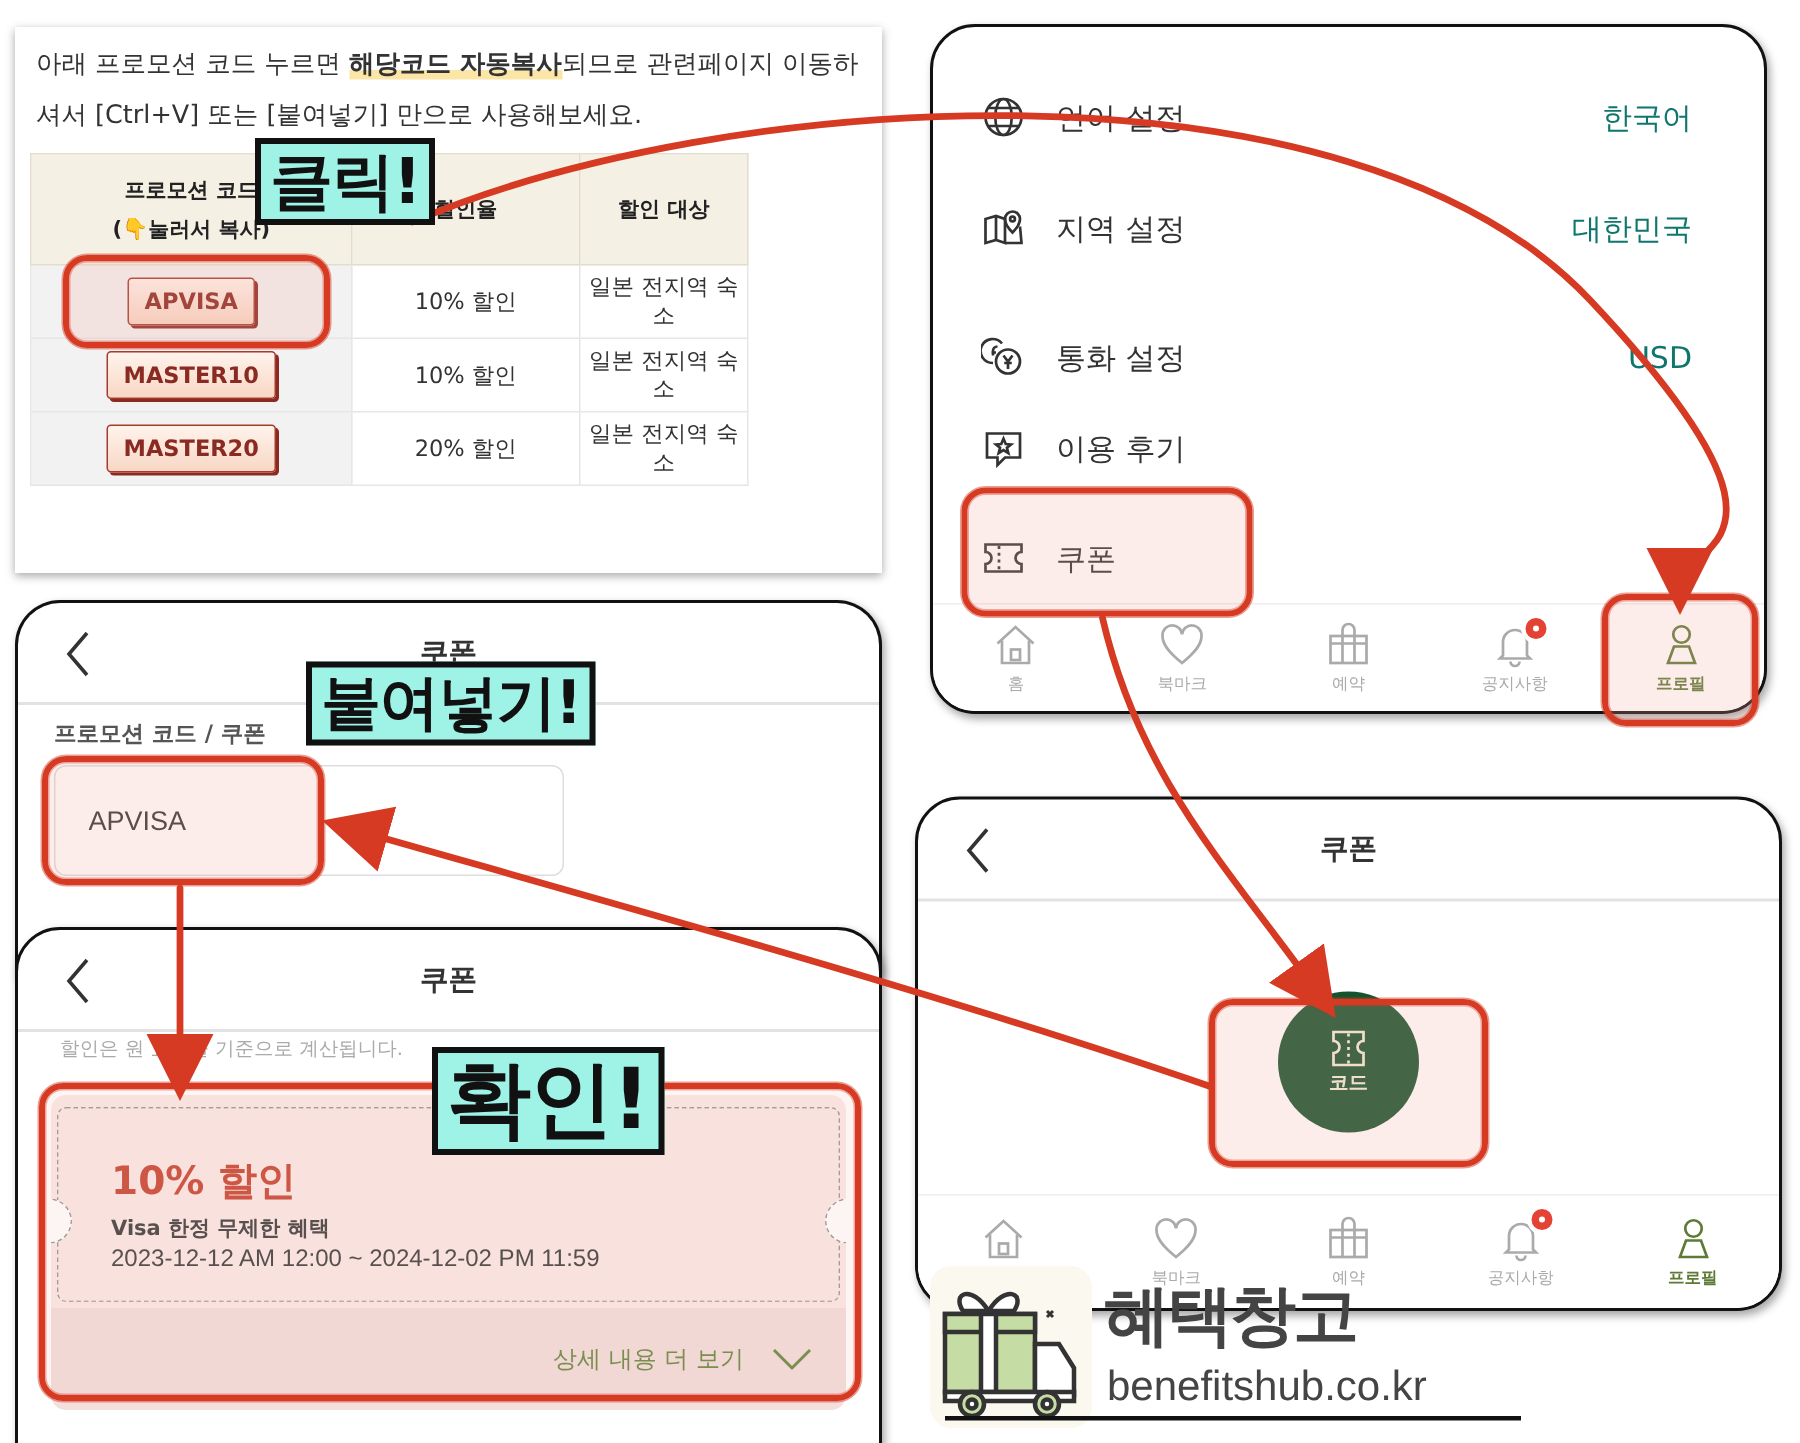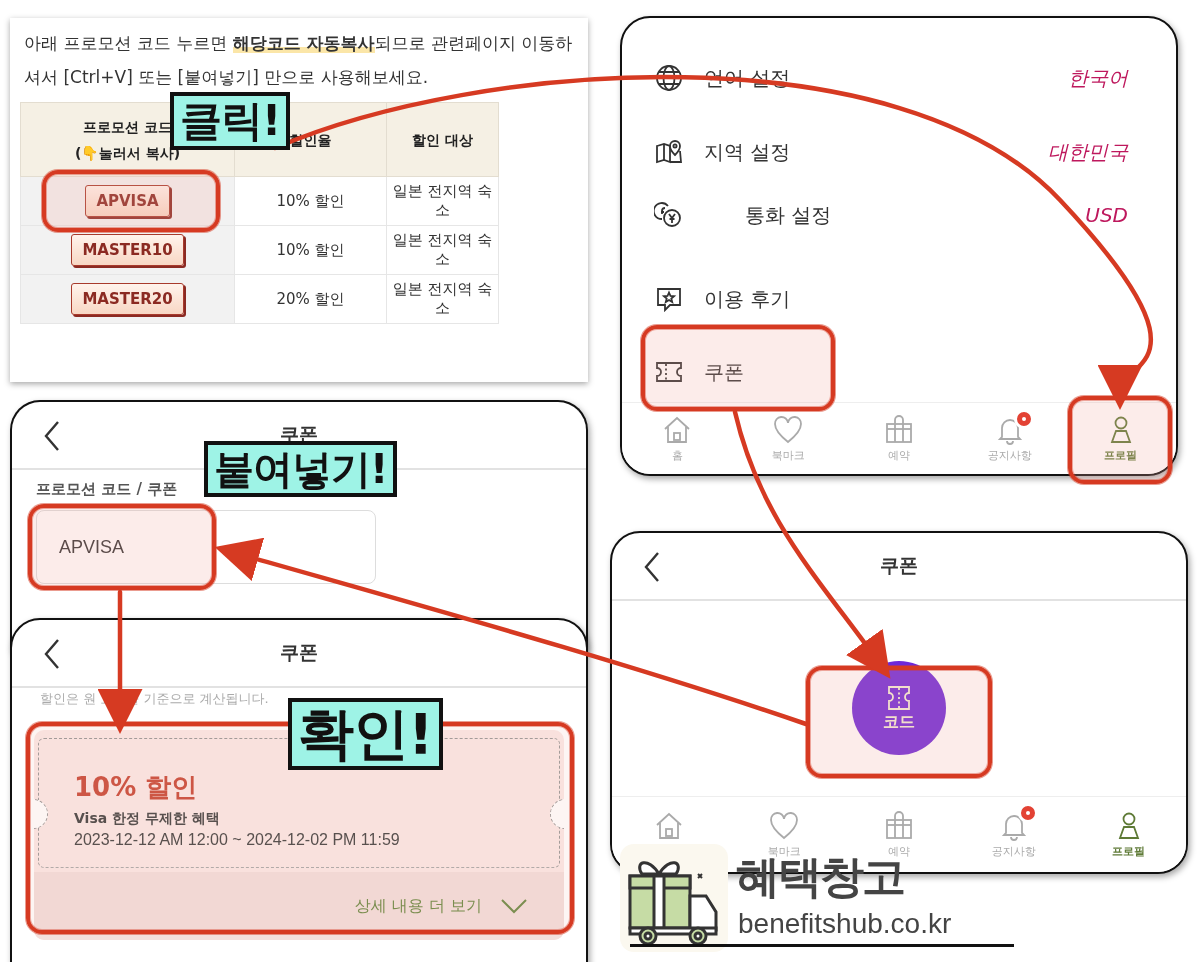--- a/index.html
+++ b/index.html
@@ -51,21 +51,21 @@
     }
 
     
     #menu-phone { left: 620px; top: 16px; width: 558px; height: 460px; }
     .menu-row {
       position: absolute; left: 30px; right: 48px; height: 40px;
       display: flex; align-items: center; font-size: 20px; color: #333;
     }
     .menu-row .ic { width: 34px; height: 30px; margin-right: 18px; display:flex; align-items:center; justify-content:center; }
     .menu-row .label { flex: 1; }
-    .menu-row .val { font-size: 20px; color: #be185d; font-style: italic; }
+    .menu-row .val { font-size: 20px; color: #0f766e; }
 
     .bottom-nav {
       position: absolute; left: 0; right: 0; bottom: 0; height: 72px;
       border-top: 1px solid #eee; display: flex; background: #fff;
     }
     .nav-item {
       flex: 1; display: flex; flex-direction: column; align-items: center; justify-content: center;
       font-size: 11px; color: #aaa; position: relative;
     }
     .nav-item svg { width: 32px; height: 32px; margin-bottom: 2px; }
@@ -113,31 +113,31 @@
     .coupon-card .notch {
       position: absolute; top: 60px; width: 18px; height: 30px; border: 1.5px dashed #999; background: #fff;
     }
     .coupon-card .notch.l { left: -9px; border-radius: 0 15px 15px 0; border-left: none; }
     .coupon-card .notch.r { right: -9px; border-radius: 15px 0 0 15px; border-right: none; }
     .coupon-card .title { position: absolute; left: 40px; top: 40px; font-size: 26px; font-weight: bold; color: #c94b3a; }
     .coupon-card .sub { position: absolute; left: 40px; top: 80px; font-size: 14px; font-weight: bold; color: #444; }
     .coupon-card .period { position: absolute; left: 40px; top: 101px; font-size: 16px; color: #444; font-family: "Liberation Sans", sans-serif; }
     .coupon-card .footer {
       position: absolute; left: 0; right: 0; top: 142px; height: 68px; background: #f3dfdc;
-      display: flex; align-items: center; justify-content: flex-end; padding-right: 36px;
+      display: flex; align-items: center; justify-content: flex-end; padding-right: 22px;
       font-size: 16px; color: #6c8a46; cursor: pointer;
     }
     .coupon-card .footer svg { margin-left: 18px; }
 
     
     #code-phone { left: 610px; top: 531px; width: 578px; height: 343px; }
     #code-btn {
       position: absolute; left: 240px; top: 128px; width: 94px; height: 94px; border-radius: 50%;
-      background: #6d28d9; display: flex; flex-direction: column; align-items: center; justify-content: center;
-      color: #f3efd8; font-size: 16px; font-weight: bold; cursor: pointer;
+      background: #14532d; display: flex; flex-direction: column; align-items: center; justify-content: center;
+      color: #f3efd8; font-size: 13px; font-weight: bold; cursor: pointer;
     }
     #code-phone .bottom-nav { height: 76px; }
 
     
     #logo { position: absolute; left: 620px; top: 844px; width: 400px; height: 110px; z-index: 15; }
     #logo .logo-icon { position: absolute; left: 0; top: 0; width: 108px; height: 108px; background: #fbf8ef; border-radius: 14px; }
     #logo .brand-kr { position: absolute; left: 116px; top: 4px; font-size: 44px; font-weight: bold; color: #444; letter-spacing: -2px; }
     #logo .brand-url { position: absolute; left: 118px; top: 64px; font-size: 28px; color: #444; font-family: "Liberation Sans", sans-serif; }
     #logo .underline { position: absolute; left: 10px; top: 100px; width: 384px; height: 3px; background: #111; }
 
@@ -204,21 +204,21 @@
           <path d="M3 9 L10 7 L16 9 L16 25 L10 23 L3 25 Z"></path>
           <line x1="10" y1="7" x2="10" y2="23"></line>
           <path d="M21 4 a5 5 0 0 1 5 5 c0 4 -5 9 -5 9 s-5 -5 -5 -9 a5 5 0 0 1 5 -5z"></path>
           <circle cx="21" cy="9" r="1.6"></circle>
           <path d="M26 14 L27 25 L16 25"></path>
         </svg>
     </span>
     <span class="label">지역 설정</span>
     <span class="val">대한민국</span>
   </div>
-  <div class="menu-row" style="top:177px;gap:41px;">
+  <div class="menu-row" style="top:200px;">
     <span class="ic">
       <svg width="30" height="30" viewBox="0 0 30 30" fill="none" stroke="#333" stroke-width="1.8">
           <path d="M14 6 a8 8 0 1 0 -6 13"></path>
           <circle cx="18" cy="18" r="8"></circle>
           <path d="M15 14 L18 18 L21 14 M18 18 L18 23 M15.5 19 L20.5 19"></path>
           <path d="M11 8 a3 3 0 0 0 -3 3 l0 3 M7 12 L10 12"></path>
         </svg>
     </span>
     <span class="label">통화 설정</span>
     <span class="val">USD</span>

